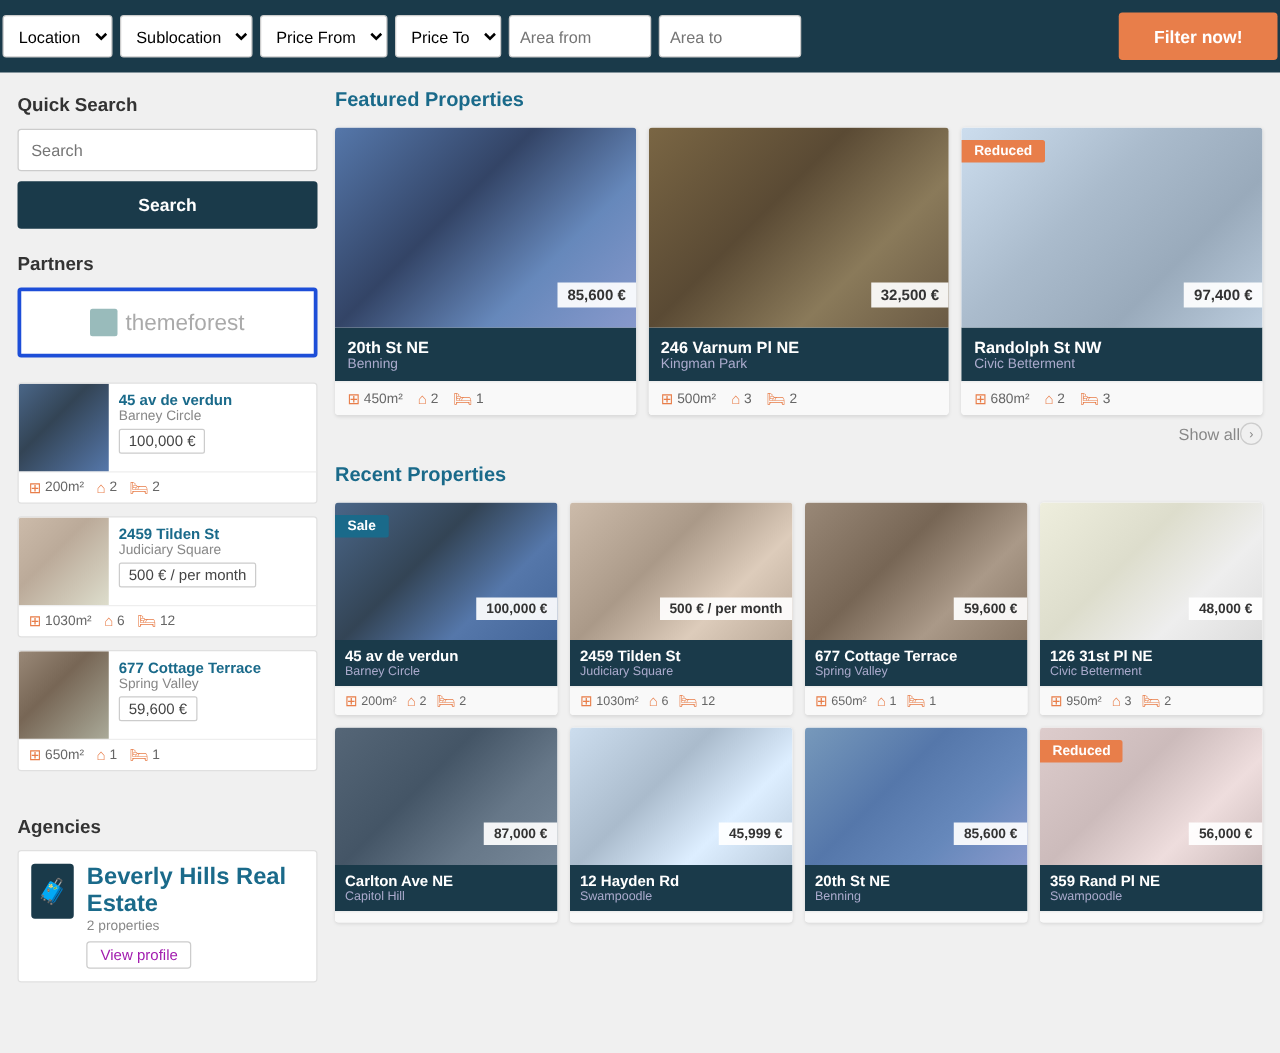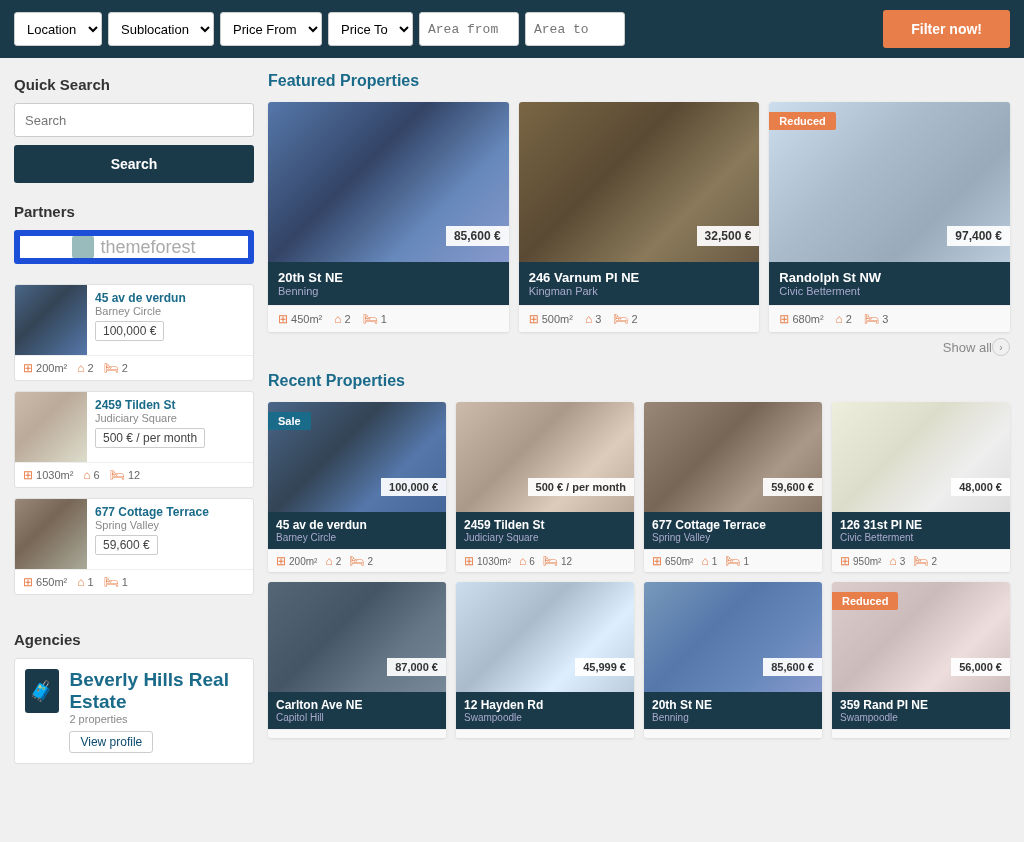--- a/index.html
+++ b/index.html
@@ -1,36 +1,36 @@
 <!DOCTYPE html>
 <html><head>
   <meta charset="utf-8">
   <style>
     * { box-sizing: border-box; margin: 0; padding: 0; }
     body { font-family: Arial, sans-serif; font-size: 13px; background: #f0f0f0; color: #333; }
 
     
     .filter-bar {
       background: #1a3a4a;
-      padding: 10px 14px;
+      padding: 10px 2px;
       display: flex;
       align-items: center;
       gap: 6px;
     }
     .filter-bar select, .filter-bar input {
       height: 34px;
       border: 1px solid #ccc;
       background: white;
       padding: 0 8px;
       font-size: 13px;
       border-radius: 3px;
     }
     .filter-bar select { cursor: pointer; }
     .filter-bar .area-inputs { display: flex; gap: 6px; }
-    .filter-bar input { width: 100px; font-family: Liberation Mono, monospace; }
+    .filter-bar input { width: 114px; }
     .filter-now-btn {
       margin-left: auto;
       background: #e87e4a;
       color: white;
       border: none;
       padding: 0 28px;
       height: 38px;
       font-size: 14px;
       font-weight: bold;
       border-radius: 3px;
@@ -73,23 +73,23 @@
       color: white;
       border: none;
       font-size: 14px;
       font-weight: bold;
       border-radius: 3px;
       cursor: pointer;
     }
 
     .partners-section { margin-top: 20px; }
     .partner-logo {
-      border: 6px solid #1d4ed8;
+      border: 3px solid #1d4ed8;
       background: white;
-      padding: 0;
+      padding: 14px;
       display: flex;
       align-items: center;
       justify-content: center;
       border-radius: 3px;
     }
     .partner-logo-text {
       font-size: 18px;
       color: #aaa;
       display: flex;
       align-items: center;
@@ -175,21 +175,21 @@
     }
     .agency-info .agency-name { font-weight: bold; font-size: 19px; color: #1a6a8a; }
     .agency-info .agency-props { font-size: 11px; color: #888; margin-bottom: 6px; }
     .view-profile-btn {
       border: 1px solid #ccc;
       background: white;
       padding: 3px 10px;
       font-size: 12px;
       border-radius: 3px;
       cursor: pointer;
-      color: #0c4a6e;
+      color: #a21caf;
     }
 
     
     .main-content { flex: 1; min-width: 0; }
 
     .section-title {
       font-size: 16px;
       font-weight: bold;
       color: #1a6a8a;
       margin-bottom: 12px;

